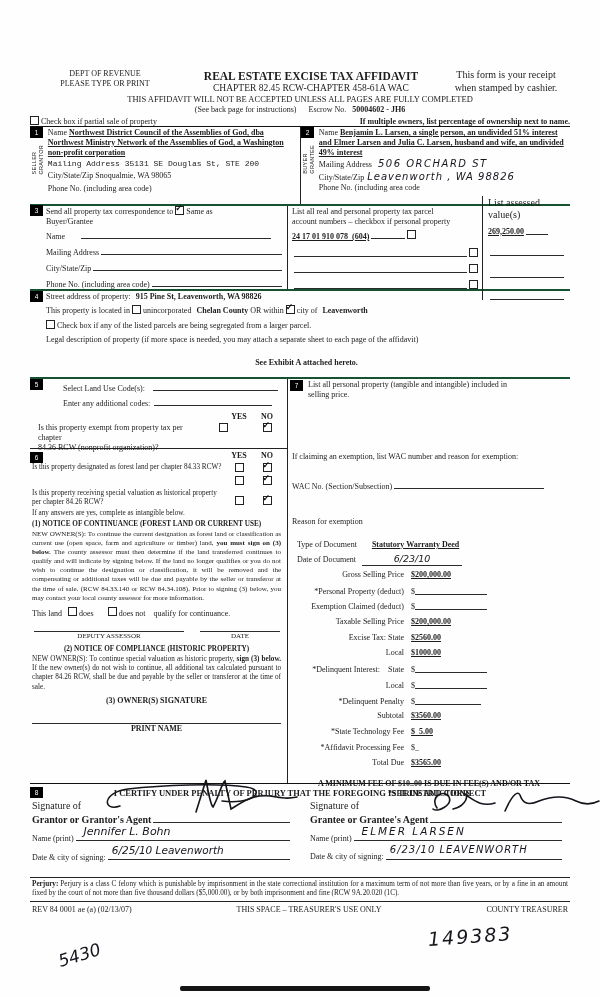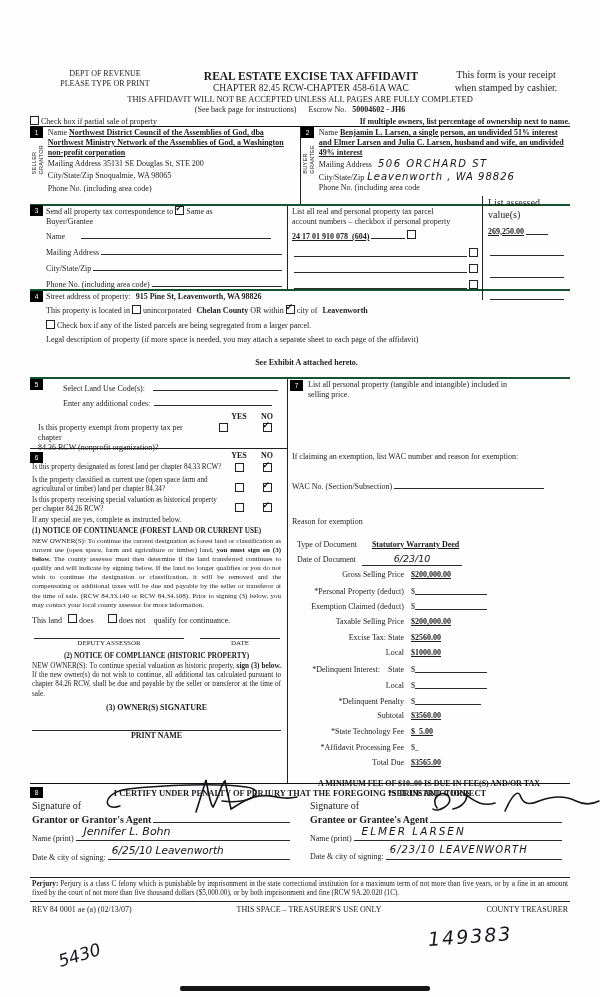--- a/index.html
+++ b/index.html
@@ -97,21 +97,21 @@
           <div class="vlab">
             <span>SELLER</span>
             <span>GRANTOR</span>
           </div>
         </div>
         <div class="flds">
           <div>
             <span>Name</span>
             <span class="uval">Northwest District Council of the Assemblies of God, dba Northwest Ministry Network of the Assemblies of God, a Washington non-profit corporation</span>
           </div>
-          <div style="margin-top:1px;">
+          <div style="margin-top:1px;font-family:Liberation Mono, monospace;">
             <span>Mailing Address</span>
             <span>35131 SE Douglas St, STE 200</span>
           </div>
           <div style="margin-top:2px;">
             <span>City/State/Zip</span>
             <span>Snoqualmie, WA 98065</span>
           </div>
           <div style="margin-top:3px;">
             <span>Phone No. (including area code)</span>
           </div>
@@ -272,36 +272,32 @@
           <div class="yn b">
             <span class="yncol">YES</span>
             <span class="yncol">NO</span>
           </div>
           <div class="yn f72" style="margin-top:2px;">
             <span class="qtxt">Is this property designated as forest land per chapter 84.33 RCW?</span>
             <span class="yncol"><span class="cb"></span></span>
             <span class="yncol"><span class="cb checked"></span></span>
           </div>
           <div class="yn f72" style="margin-top:2px;align-items:flex-end;">
-            <span class="qtxt">
-              <span style="display:block;">Is the property classified as current use (open space farm and</span>
-              <span style="display:block;">agricultural or timber) land per chapter 84.34?</span>
-            </span>
             <span class="yncol"><span class="cb"></span></span>
             <span class="yncol"><span class="cb checked"></span></span>
           </div>
           <div class="yn f72" style="margin-top:2px;align-items:flex-end;">
             <span class="qtxt">
               <span style="display:block;">Is this property receiving special valuation as historical property</span>
               <span style="display:block;">per chapter 84.26 RCW?</span>
             </span>
             <span class="yncol"><span class="cb"></span></span>
             <span class="yncol"><span class="cb checked"></span></span>
           </div>
-          <div class="f72" style="margin-top:2px;">If any special are yes, complete as instructed below.</div>
+          <div class="f72" style="margin-top:2px;">If any answers are yes, complete as intangible below.</div>
           <div class="b f72" style="margin-top:2px;">(1) NOTICE OF CONTINUANCE (FOREST LAND OR CURRENT USE)</div>
           <div class="f7" style="margin-top:1px;text-align:justify;line-height:1.3;">
             <span>NEW OWNER(S): To continue the current designation as forest land or classification as current use (open space, farm and agriculture or timber) land, </span><span class="b">you must sign on (3) below.</span><span>  The county assessor must then determine if the land transferred continues to qualify and will indicate by signing below. If the land no longer qualifies or you do not wish to continue the designation or classification, it will be removed and the compensating or additional taxes will be due and payable by the seller or transferor at the time of sale.  (RCW 84.33.140 or RCW 84.34.108).  Prior to signing (3) below, you may contact your local county assessor for more information.</span>
           </div>
           <div class="r" style="margin-top:4px;">
             <span>This land</span>
             <span class="cb" style="margin-left:6px;"></span>
             <span style="margin-left:2px;">does</span>
             <span class="cb" style="margin-left:14px;"></span>
             <span style="margin-left:2px;">does not</span>

